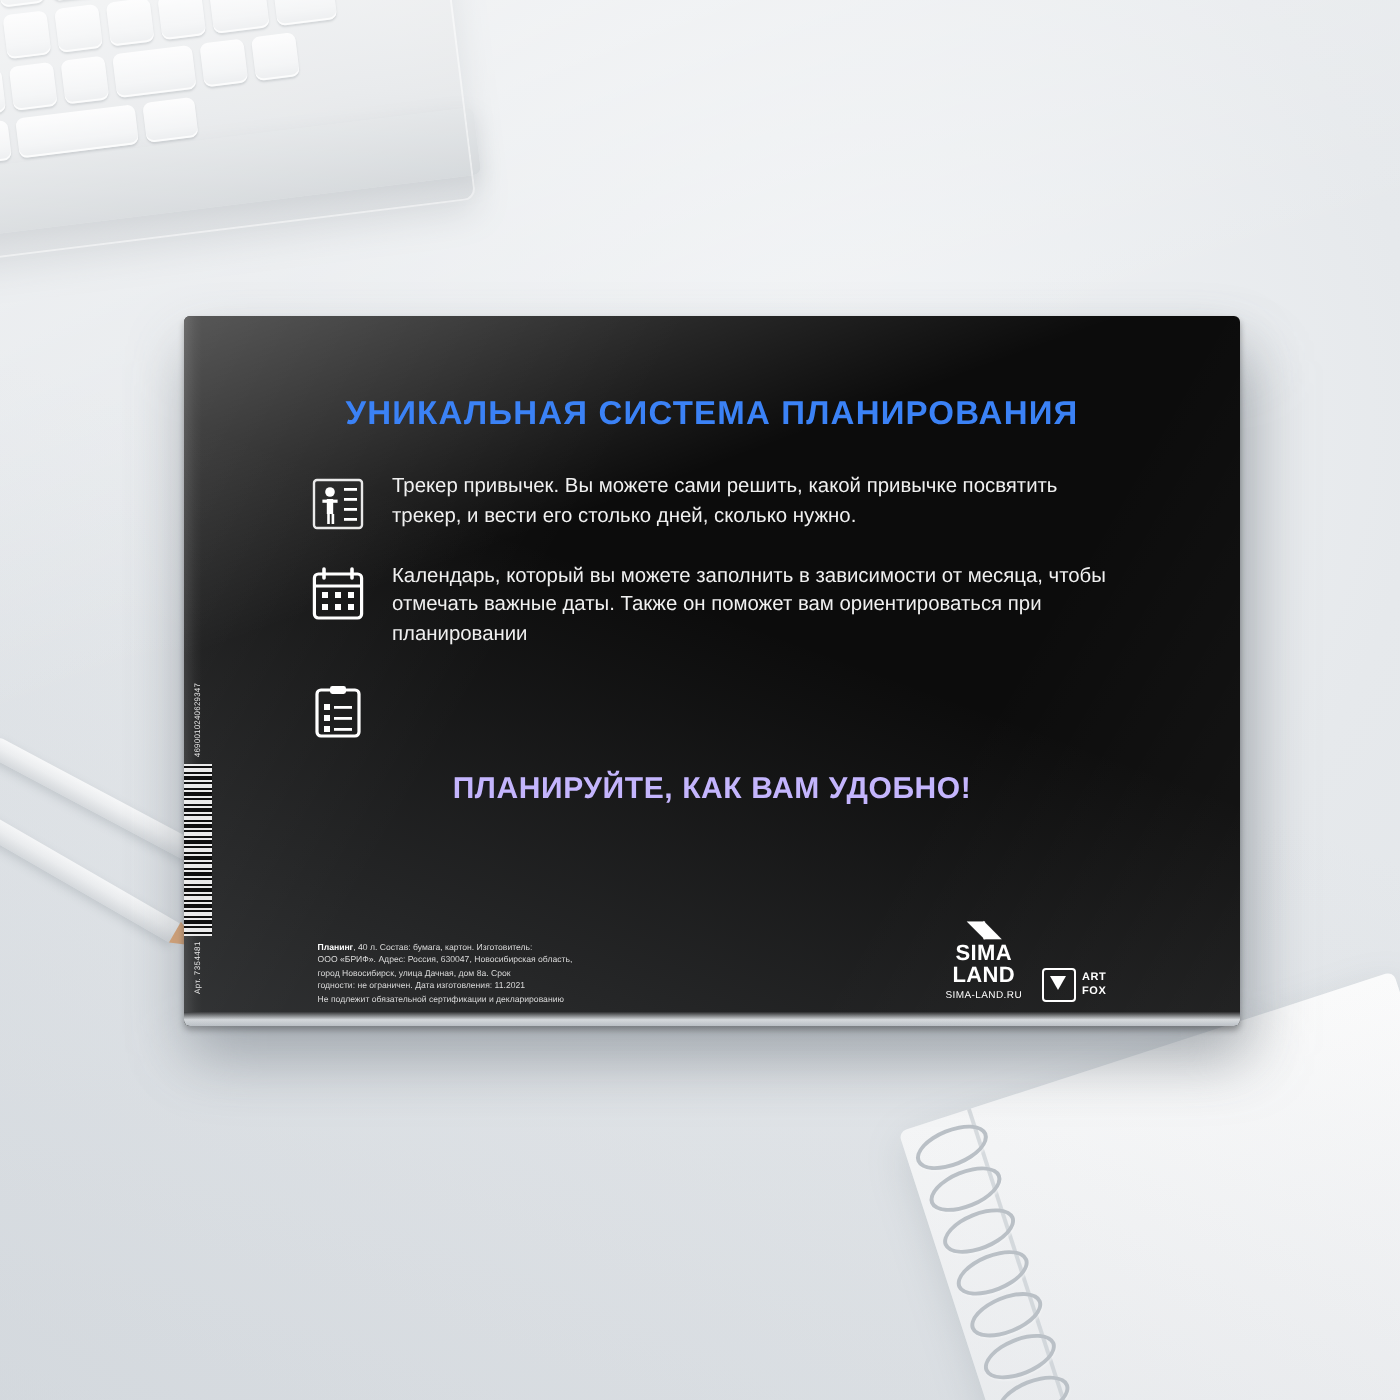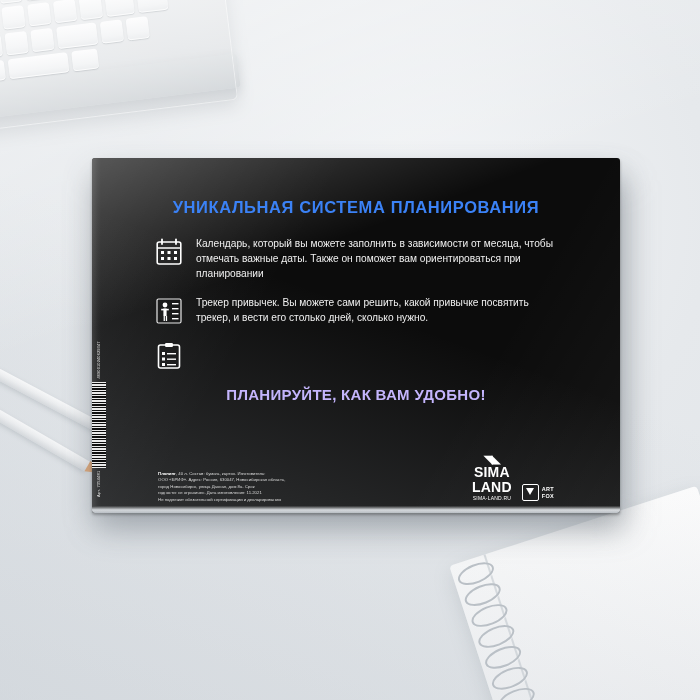--- a/index.html
+++ b/index.html
@@ -301,21 +301,21 @@
     color: #ffffff;
     text-align: center;
     line-height: 1.05;
   }
   .sima .sima-mark {
     font-size: 11px;
     font-weight: bold;
     letter-spacing: -0.5px;
   }
   .sima .sima-name {
-    font-size: 14px;
+    font-size: 11px;
     font-weight: bold;
     letter-spacing: 0.2px;
   }
   .sima .sima-url {
     font-size: 5px;
     letter-spacing: 0.2px;
     margin-top: 1px;
   }
   .artfox {
     display: flex;
@@ -447,20 +447,38 @@
     <div class="bottom-edge"></div>
 
     <div class="content">
 
       <div class="headline">УНИКАЛЬНАЯ СИСТЕМА ПЛАНИРОВАНИЯ</div>
 
       <div class="intro">
       </div>
 
       <div class="features">
+
+        <div class="feature">
+          <div class="ficon">
+            <svg viewBox="0 0 26 28" width="26" height="28" aria-hidden="true">
+              <rect x="1" y="2" width="24" height="24" rx="1.5" fill="none" stroke="#ffffff" stroke-width="1.2" opacity="0.9"></rect>
+              <circle cx="9" cy="8" r="2.4" fill="#ffffff"></circle>
+              <rect x="7.4" y="11.5" width="3.2" height="7.5" fill="#ffffff"></rect>
+              <rect x="5.2" y="11.8" width="7.6" height="1.6" fill="#ffffff"></rect>
+              <rect x="7.6" y="19" width="1.3" height="5" fill="#ffffff"></rect>
+              <rect x="9.8" y="19" width="1.3" height="5" fill="#ffffff"></rect>
+              <rect x="16" y="6" width="6.5" height="1.4" fill="#ffffff"></rect>
+              <rect x="16" y="11" width="6.5" height="1.4" fill="#ffffff"></rect>
+              <rect x="16" y="16" width="6.5" height="1.4" fill="#ffffff"></rect>
+              <rect x="16" y="21" width="6.5" height="1.4" fill="#ffffff"></rect>
+            </svg>
+          </div>
+          <div class="ftext">Трекер привычек. Вы можете сами решить, какой привычке посвятить трекер, и вести его столько дней, сколько нужно.</div>
+        </div>
 
         <div class="feature">
           <div class="ficon">
             <svg viewBox="0 0 26 28" width="26" height="28" aria-hidden="true">
               <rect x="1.2" y="4" width="23.6" height="22" rx="2" fill="none" stroke="#ffffff" stroke-width="1.6"></rect>
               <line x1="1.2" y1="10" x2="24.8" y2="10" stroke="#ffffff" stroke-width="1.6"></line>
               <line x1="6" y1="1.5" x2="6" y2="6" stroke="#ffffff" stroke-width="1.8" stroke-linecap="round"></line>
               <line x1="20" y1="1.5" x2="20" y2="6" stroke="#ffffff" stroke-width="1.8" stroke-linecap="round"></line>
               <rect x="5" y="13" width="3" height="3" fill="#ffffff"></rect>
               <rect x="11.5" y="13" width="3" height="3" fill="#ffffff"></rect>
@@ -469,38 +487,20 @@
               <rect x="11.5" y="19" width="3" height="3" fill="#ffffff"></rect>
               <rect x="18" y="19" width="3" height="3" fill="#ffffff"></rect>
             </svg>
           </div>
           <div class="ftext">Календарь, который вы можете заполнить в зависимости от месяца, чтобы отмечать важные даты. Также он поможет вам ориентироваться при планировании</div>
         </div>
 
         <div class="feature">
           <div class="ficon">
             <svg viewBox="0 0 26 28" width="26" height="28" aria-hidden="true">
-              <rect x="1" y="2" width="24" height="24" rx="1.5" fill="none" stroke="#ffffff" stroke-width="1.2" opacity="0.9"></rect>
-              <circle cx="9" cy="8" r="2.4" fill="#ffffff"></circle>
-              <rect x="7.4" y="11.5" width="3.2" height="7.5" fill="#ffffff"></rect>
-              <rect x="5.2" y="11.8" width="7.6" height="1.6" fill="#ffffff"></rect>
-              <rect x="7.6" y="19" width="1.3" height="5" fill="#ffffff"></rect>
-              <rect x="9.8" y="19" width="1.3" height="5" fill="#ffffff"></rect>
-              <rect x="16" y="6" width="6.5" height="1.4" fill="#ffffff"></rect>
-              <rect x="16" y="11" width="6.5" height="1.4" fill="#ffffff"></rect>
-              <rect x="16" y="16" width="6.5" height="1.4" fill="#ffffff"></rect>
-              <rect x="16" y="21" width="6.5" height="1.4" fill="#ffffff"></rect>
-            </svg>
-          </div>
-          <div class="ftext">Трекер привычек. Вы можете сами решить, какой привычке посвятить трекер, и вести его столько дней, сколько нужно.</div>
-        </div>
-
-        <div class="feature">
-          <div class="ficon">
-            <svg viewBox="0 0 26 28" width="26" height="28" aria-hidden="true">
               <rect x="2.5" y="3" width="21" height="23" rx="2" fill="none" stroke="#ffffff" stroke-width="1.6"></rect>
               <rect x="9" y="1" width="8" height="4" rx="1.2" fill="#ffffff"></rect>
               <rect x="6" y="10" width="3" height="3" fill="#ffffff"></rect>
               <rect x="6" y="15.5" width="3" height="3" fill="#ffffff"></rect>
               <rect x="6" y="21" width="3" height="3" fill="#ffffff"></rect>
               <rect x="11" y="11" width="9" height="1.4" fill="#ffffff"></rect>
               <rect x="11" y="16.5" width="9" height="1.4" fill="#ffffff"></rect>
               <rect x="11" y="22" width="9" height="1.4" fill="#ffffff"></rect>
             </svg>
           </div>

